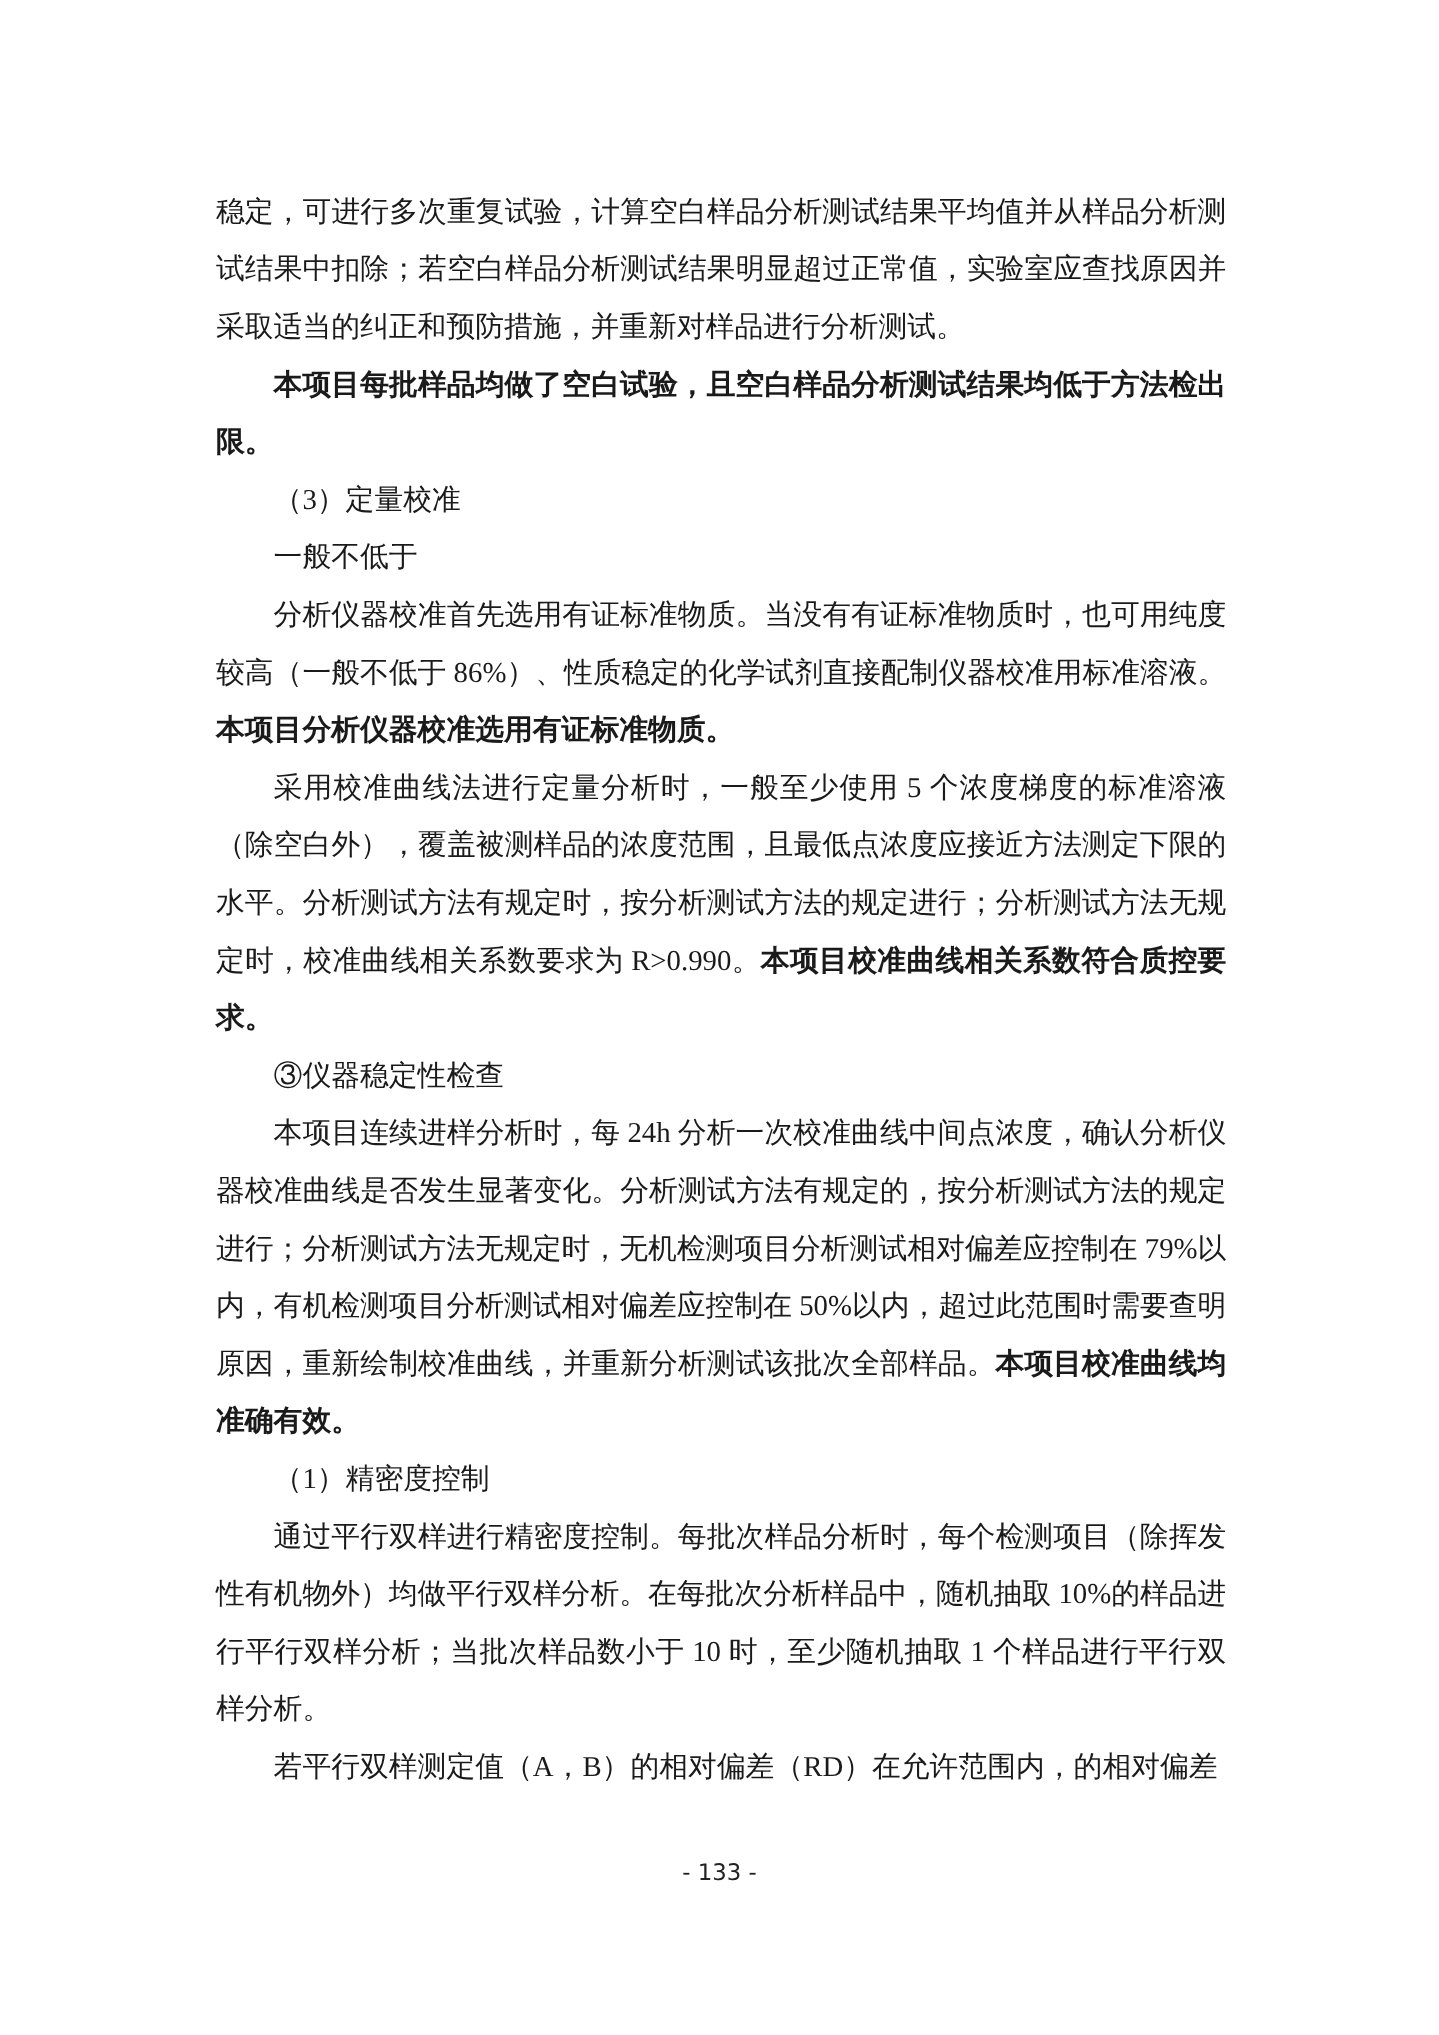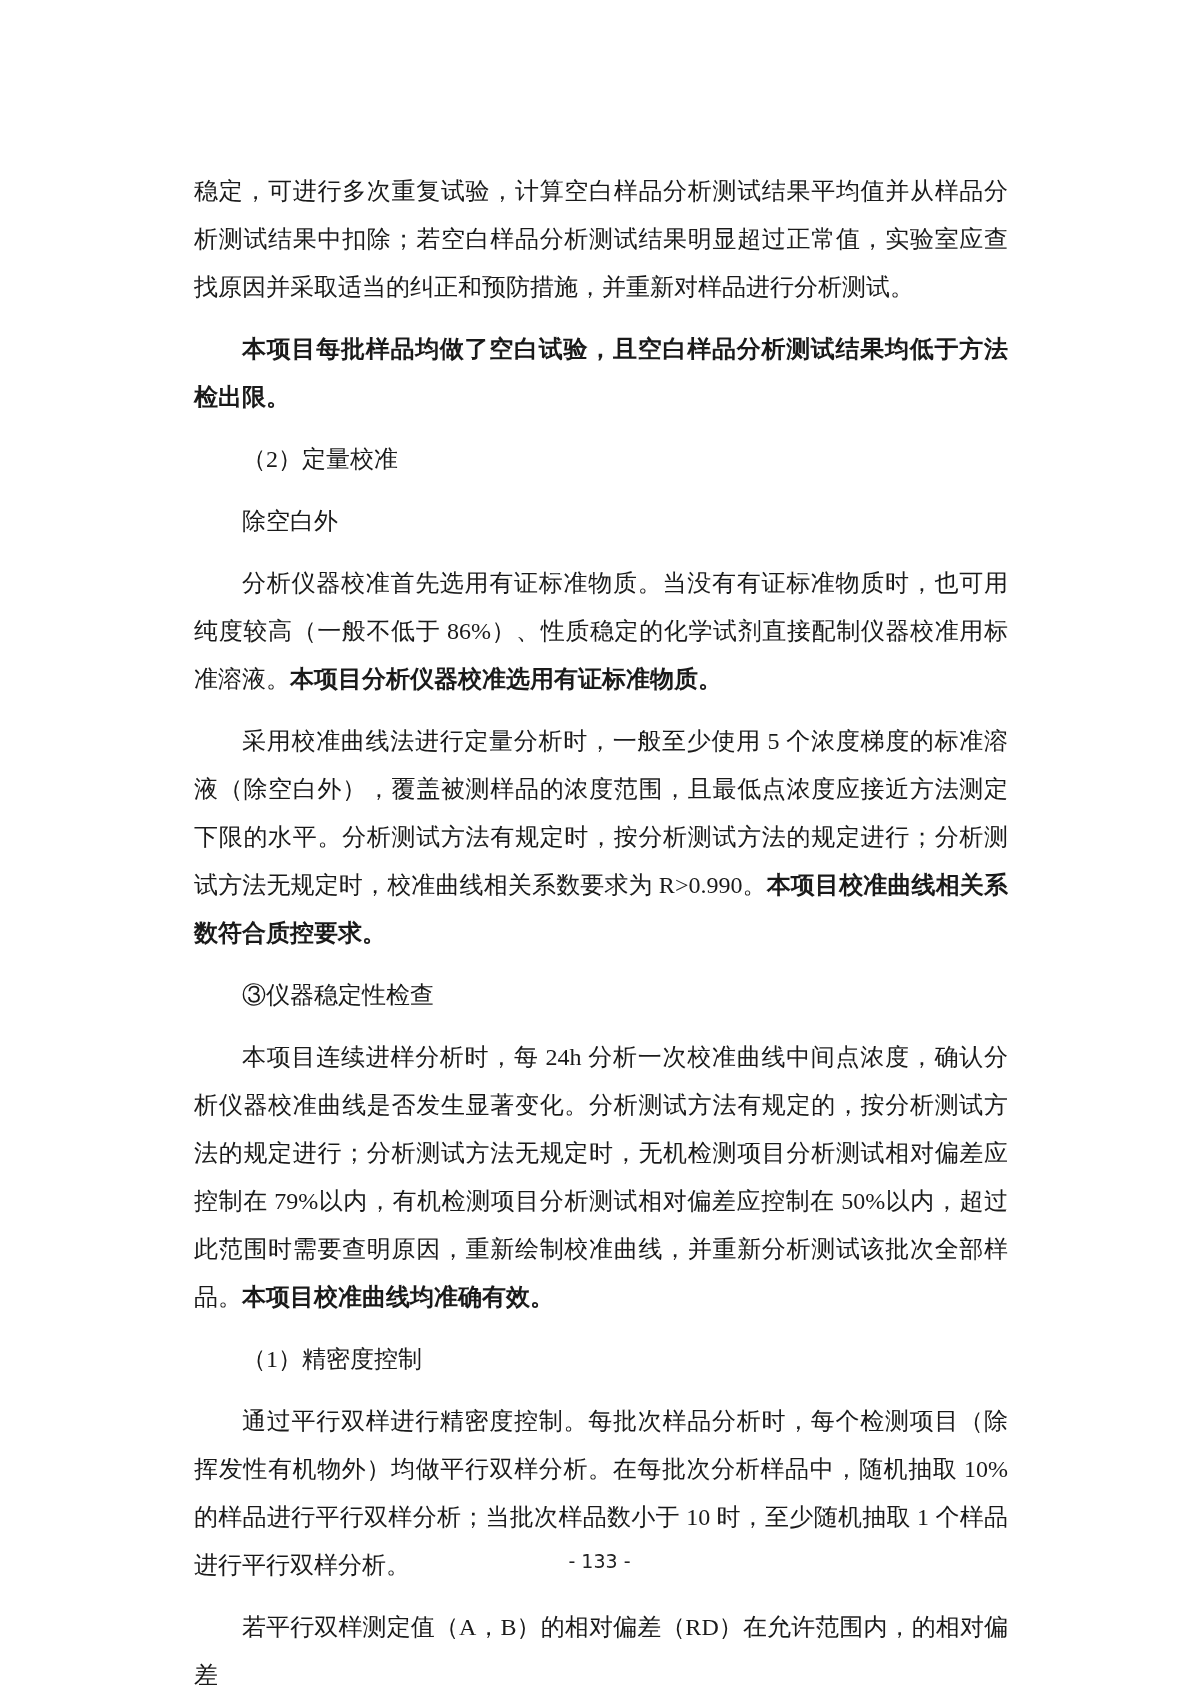--- a/index.html
+++ b/index.html
@@ -20,21 +20,21 @@
     left: 180px;
     top: 153px;
     width: 842px;
     font-family: "Liberation Serif", serif;
     font-size: 24px;
     line-height: 48px;
     color: #1a1a1a;
     text-align: justify;
   }
   p.para {
-    margin: 14px;
+    margin: 0;
     padding: 0;
   }
   p.para.indent {
     text-indent: 2em;
   }
   .run.bold {
     font-weight: bold;
   }
   .page-footer {
     position: absolute;
@@ -48,22 +48,22 @@
     color: #222222;
   }
 </style>
 </head>
 <body>
 
 <div class="page">
   <main class="body-text">
       <p class="para"><span class="run">稳定，可进行多次重复试验，计算空白样品分析测试结果平均值并从样品分析测试结果中扣除；若空白样品分析测试结果明显超过正常值，实验室应查找原因并采取适当的纠正和预防措施，并重新对样品进行分析测试。</span></p>
       <p class="para indent"><span class="run bold">本项目每批样品均做了空白试验，且空白样品分析测试结果均低于方法检出限。</span></p>
-      <p class="para indent"><span class="run">（2）定量校准</span></p>
-      <p class="para indent"><span class="run">除空白外</span></p>
+      <p class="para indent"><span class="run">（3）定量校准</span></p>
+      <p class="para indent"><span class="run">一般不低于</span></p>
       <p class="para indent"><span class="run">分析仪器校准首先选用有证标准物质。当没有有证标准物质时，也可用纯度较高（一般不低于 86%）、性质稳定的化学试剂直接配制仪器校准用标准溶液。</span><span class="run bold">本项目分析仪器校准选用有证标准物质。</span></p>
       <p class="para indent"><span class="run">采用校准曲线法进行定量分析时，一般至少使用 5 个浓度梯度的标准溶液（除空白外），覆盖被测样品的浓度范围，且最低点浓度应接近方法测定下限的水平。分析测试方法有规定时，按分析测试方法的规定进行；分析测试方法无规定时，校准曲线相关系数要求为 R&gt;0.990。</span><span class="run bold">本项目校准曲线相关系数符合质控要求。</span></p>
       <p class="para indent"><span class="run">③仪器稳定性检查</span></p>
       <p class="para indent"><span class="run">本项目连续进样分析时，每 24h 分析一次校准曲线中间点浓度，确认分析仪器校准曲线是否发生显著变化。分析测试方法有规定的，按分析测试方法的规定进行；分析测试方法无规定时，无机检测项目分析测试相对偏差应控制在 79%以内，有机检测项目分析测试相对偏差应控制在 50%以内，超过此范围时需要查明原因，重新绘制校准曲线，并重新分析测试该批次全部样品。</span><span class="run bold">本项目校准曲线均准确有效。</span></p>
       <p class="para indent"><span class="run">（1）精密度控制</span></p>
       <p class="para indent"><span class="run">通过平行双样进行精密度控制。每批次样品分析时，每个检测项目（除挥发性有机物外）均做平行双样分析。在每批次分析样品中，随机抽取 10%的样品进行平行双样分析；当批次样品数小于 10 时，至少随机抽取 1 个样品进行平行双样分析。</span></p>
       <p class="para indent"><span class="run">若平行双样测定值（A，B）的相对偏差（RD）在允许范围内，的相对偏差</span></p>
     </main>
   <footer class="page-footer">
     <span>- 133 -</span>

